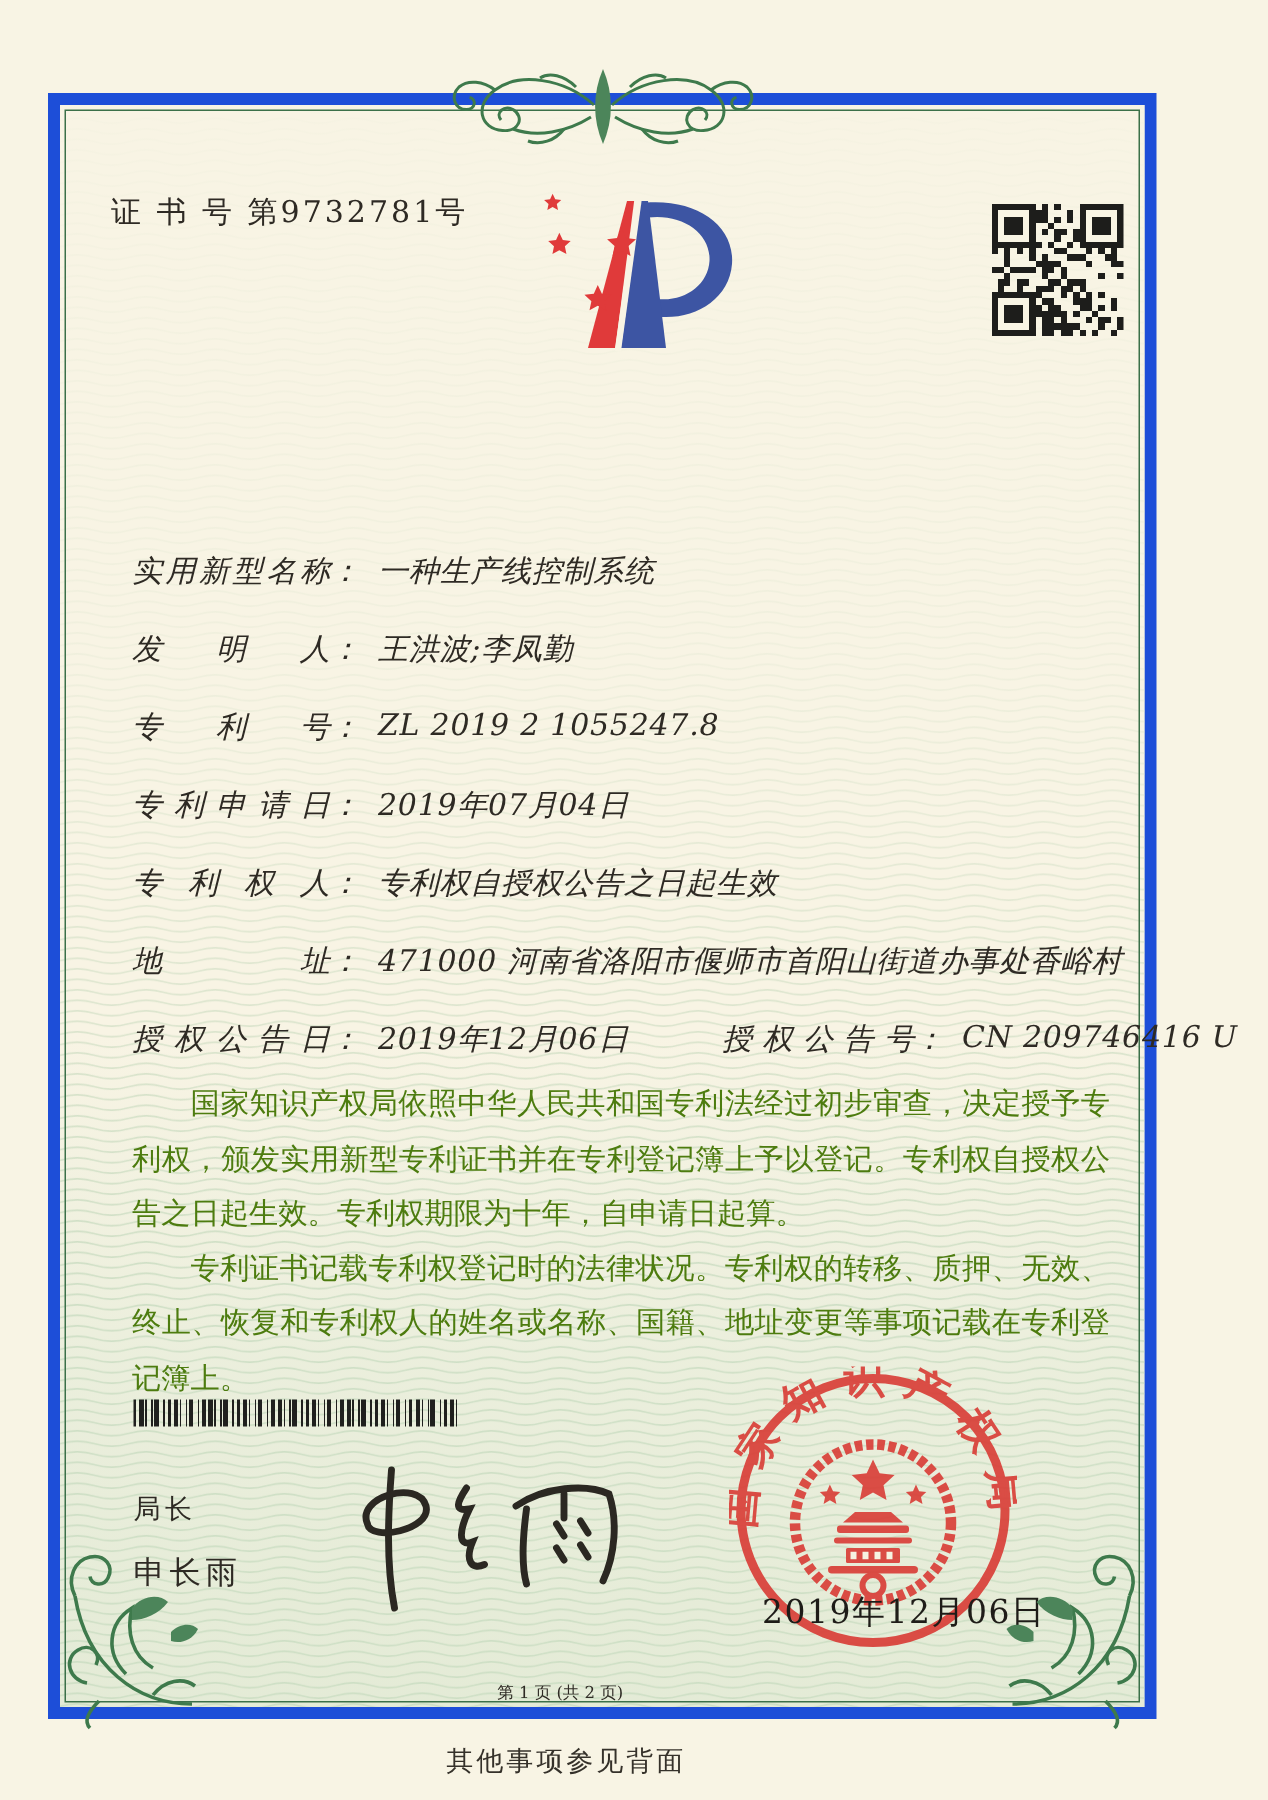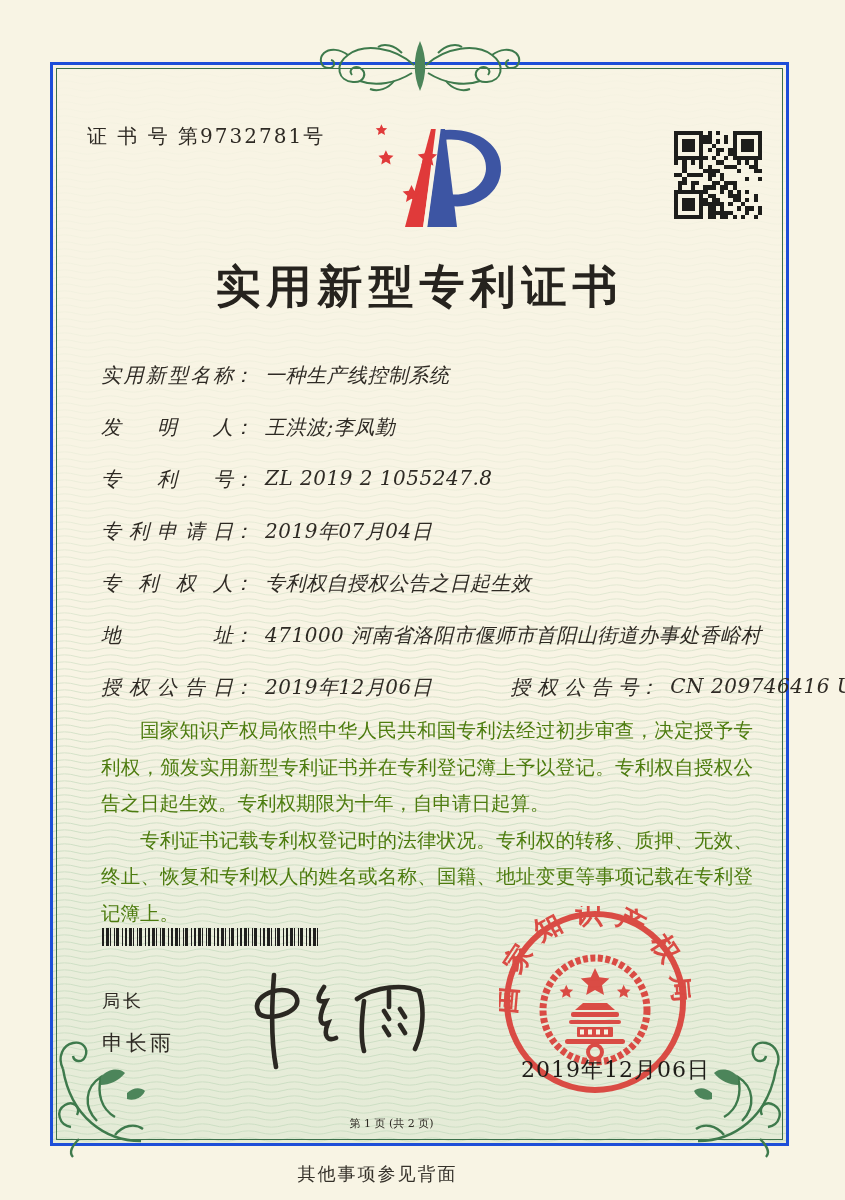--- a/index.html
+++ b/index.html
@@ -5,22 +5,22 @@
   html,body{margin:0;padding:0;}
   body{
     width:845px;height:1200px;position:relative;overflow:hidden;
     background:#f8f4e4;
     font-family:"DejaVu Serif","Liberation Serif",serif;
     color:#2e2a24;
   }
   .page{position:absolute;inset:0;}
   
   .frame{
-    position:absolute;left:50px;top:62px;width:739px;height:1084px;
-    border:3px solid #1d4ed8;box-sizing:border-box;
+    position:absolute;left:32px;top:62px;width:739px;height:1084px;
+    border:8px solid #1d4ed8;box-sizing:border-box;
   }
   .frame-inner-line{
     position:absolute;inset:3px;border:1px solid #3b7049;pointer-events:none;
   }
   
   .waves{position:absolute;inset:0;width:100%;height:100%;opacity:.75;}
   .fade-top{
     position:absolute;inset:0;pointer-events:none;
     background:linear-gradient(180deg,rgba(248,244,228,.95) 0%,rgba(248,244,228,.8) 35%,rgba(248,244,228,.35) 58%,rgba(248,244,228,0) 75%);
   }
@@ -39,21 +39,21 @@
   }
   
   .fields{position:absolute;left:48px;top:297px;width:660px;font-size:20px;}
   .frow{height:24px;margin-bottom:28px;white-space:nowrap;font-style:italic;}
   .flabel{
     display:inline-block;width:132px;text-align:justify;text-align-last:justify;
     vertical-align:top;
   }
   .fcolon{display:inline-block;vertical-align:top;}
   .fvalue{display:inline-block;margin-left:12px;vertical-align:top;letter-spacing:.5px;}
-  .flabel2{display:inline-block;width:128px;margin-left:78px;text-align:justify;text-align-last:justify;vertical-align:top;}
+  .flabel2{display:inline-block;width:128px;margin-left:62px;text-align:justify;text-align-last:justify;vertical-align:top;}
   
   .body-text{
     position:absolute;left:48px;top:648px;width:652px;
     font-size:19.5px;line-height:36.5px;text-align:justify;color:#4d7c0f;
   }
   .body-text p{margin:0;text-indent:2em;}
   
   .barcode{
     position:absolute;left:49px;top:863px;width:219px;height:18px;
     background:
@@ -290,21 +290,20 @@
               <rect x="2" y="2" width="3" height="3" fill="#1d1d1b"></rect>
             </g>
             <g transform="translate(0,14)">
               <rect width="7" height="7"></rect>
               <rect x="1" y="1" width="5" height="5" fill="#f8f4e4"></rect>
               <rect x="2" y="2" width="3" height="3" fill="#1d1d1b"></rect>
             </g>
           </g>
         </svg>
 
-      <div class="title">实用新型专利证书</div>
 
       <div class="fields">
         <div class="frow">
           <span class="flabel">实用新型名称</span><span class="fcolon">：</span><span class="fvalue">一种生产线控制系统</span>
         </div>
         <div class="frow">
           <span class="flabel">发明人</span><span class="fcolon">：</span><span class="fvalue">王洪波;李凤勤</span>
         </div>
         <div class="frow">
           <span class="flabel">专利号</span><span class="fcolon">：</span><span class="fvalue">ZL 2019 2 1055247.8</span>

